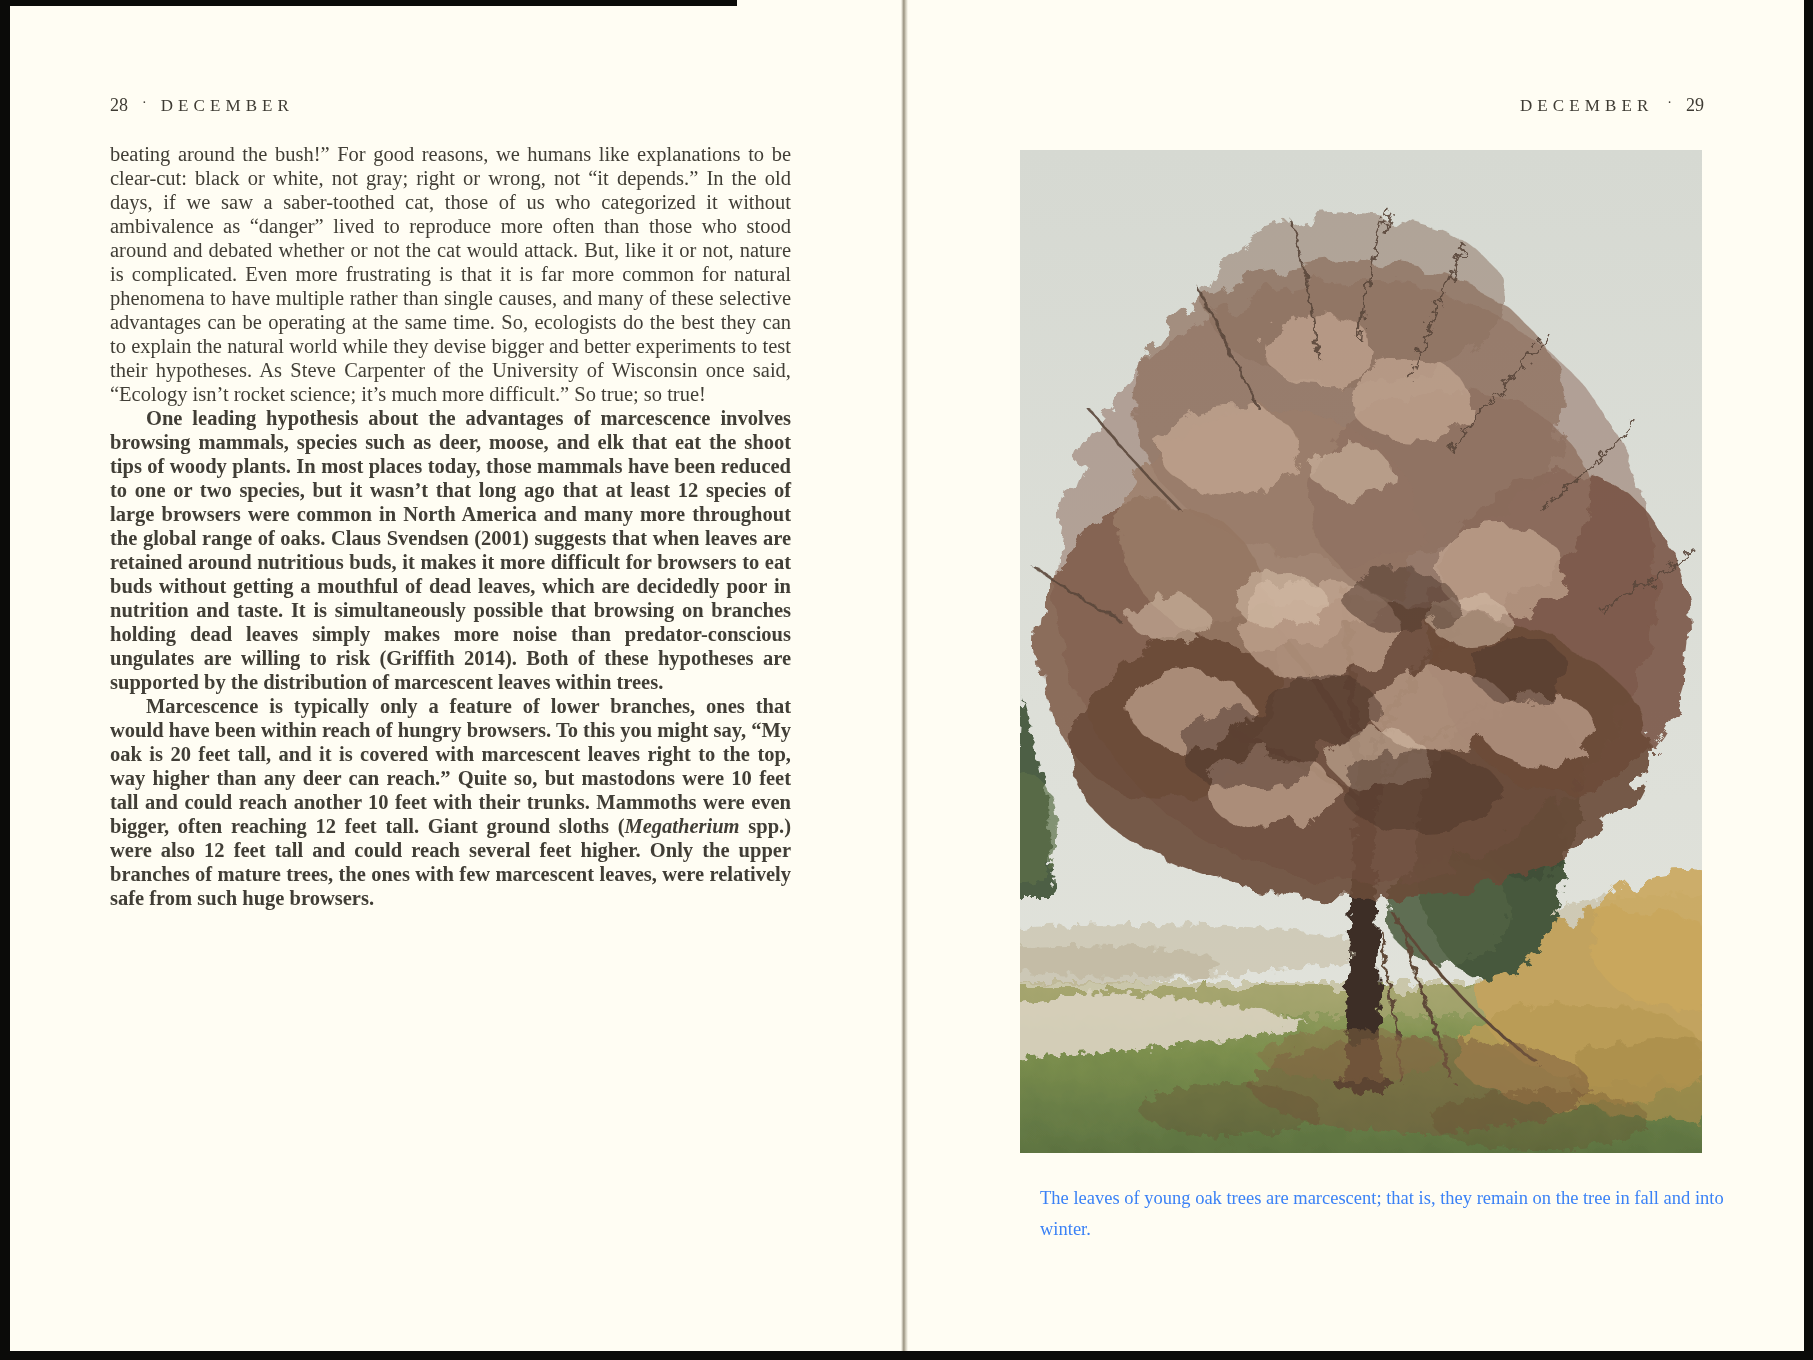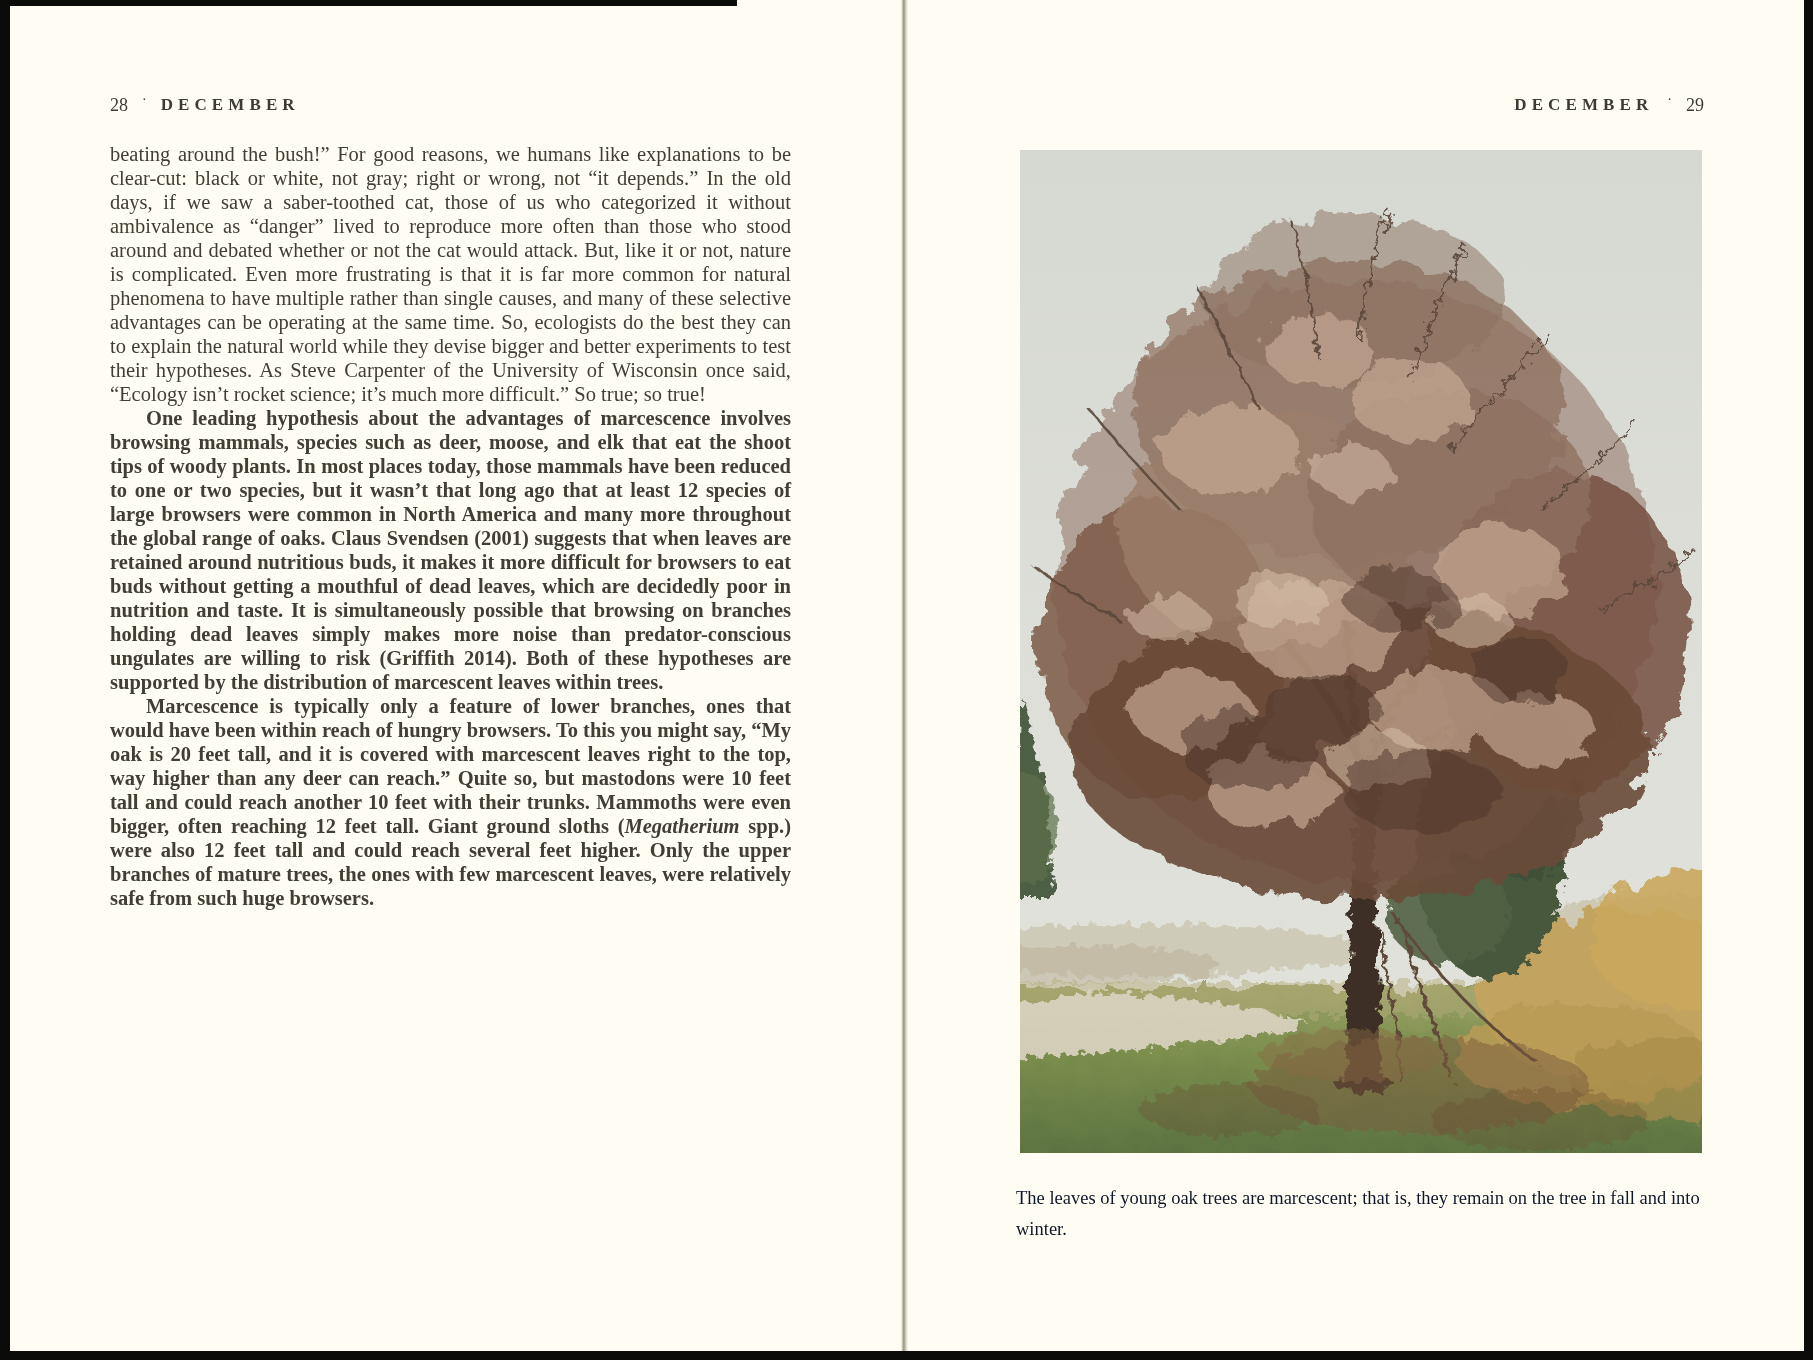--- a/index.html
+++ b/index.html
@@ -7,37 +7,37 @@
          font-family:"Liberation Serif","DejaVu Serif",serif;}
   
   .edge{position:absolute;background:#0b0b09;}
   .edge-left{left:0;top:0;width:10px;height:1360px;}
   .edge-right{left:1804px;top:0;width:9px;height:1360px;}
   .edge-bottom{left:0;top:1351px;width:1813px;height:9px;}
   .edge-topleft{left:0;top:0;width:737px;height:6px;}
   .gutter{position:absolute;left:901px;top:0;width:7px;height:1360px;
           background:linear-gradient(to right,rgba(140,134,118,0),#98917f 40%,#c4bfae 60%,rgba(140,134,118,0));}
   
-  .running-head{position:absolute;top:95px;display:flex;align-items:flex-start;gap:14px;color:#3e3b33;}
+  .running-head{position:absolute;top:95px;display:flex;align-items:center;gap:14px;color:#3e3b33;}
   .rh-left{left:110px;}
   .rh-right{left:1020px;width:684px;justify-content:flex-end;}
-  .rh-title{font-size:17px;letter-spacing:0.30em;font-weight:700;}
+  .rh-title{font-size:17px;letter-spacing:0.30em;font-weight:400;}
   .rh-num{font-size:18px;}
   .rh-dot{font-size:14px;transform:translateY(-3px);}
   
   .body-text{position:absolute;left:110px;top:142px;width:681px;font-size:20.5px;line-height:24px;
              color:#413e36;text-align:justify;hyphens:none;font-variant-numeric:oldstyle-nums;}
   .para{margin:0;}
   .para.indent{text-indent:36px;font-weight:bold;}
   .para em{font-style:italic;}
   
   .photo{position:absolute;left:1020px;top:150px;width:682px;height:1003px;}
   .photo svg{display:block;}
-  .caption{position:absolute;left:1016px;top:1164px;width:688px;font-size:18.5px;line-height:31px;
-           color:#0f172a;}
+  .caption{position:absolute;left:1040px;top:1164px;width:688px;font-size:18.5px;line-height:31px;
+           color:#3b82f6;}
 </style>
 </head>
 <body>
 
 <div class="stage">
 
   <div>
     <div class="running-head rh-left">
       <span class="rh-num">28</span>
       <span class="rh-dot">·</span>

